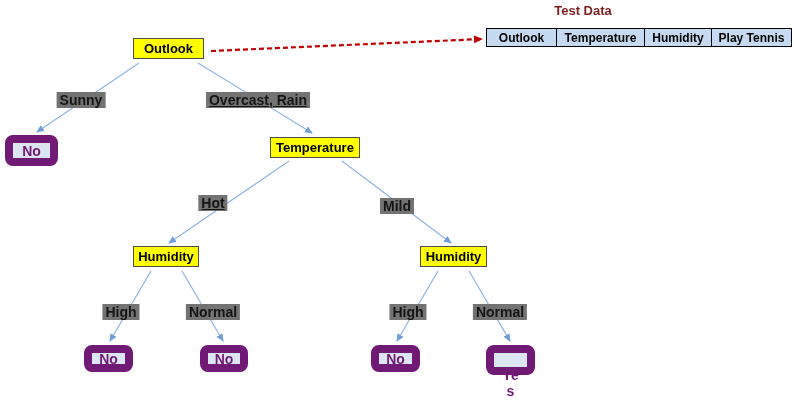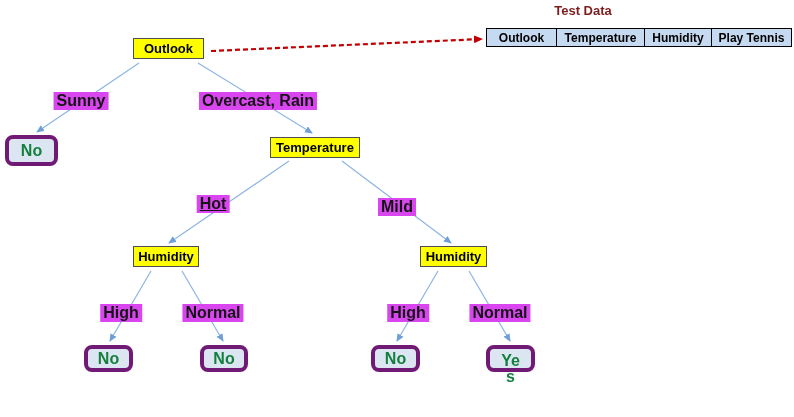--- a/index.html
+++ b/index.html
@@ -12,33 +12,33 @@
 
   
   .dnode {
     position:absolute; background:#ffff00; border:1.6px solid #4d4d4d;
     color:#000; font-weight:bold; font-size:13px;
     display:flex; align-items:center; justify-content:center; white-space:nowrap;
   }
 
   
   .leaf {
-    position:absolute; background:#dce6f2; border:4px solid #701a75; border-radius:8px;
-    color:#15803d; font-weight:bold; font-size:16px;
+    position:absolute; background:#dce6f2; border:8px solid #701a75; border-radius:8px;
+    color:#701a75; font-weight:bold; font-size:14px;
     display:flex; align-items:center; justify-content:center; overflow:visible;
   }
-  .leaf-yes { align-items:flex-start; padding-top:4px; }
+  .leaf-yes { align-items:flex-start; padding-top:14px; }
   .leaf-yes .wrap {
     display:block; width:20px; word-break:break-all; line-height:16px; text-align:center;
   }
 
   
   .blabel {
     position:absolute; transform:translateX(-50%);
-    background:#d946ef; color:#141414; font-weight:bold; font-size:16px;
+    background:#737373; color:#141414; font-weight:bold; font-size:14px;
     padding:0 3px; white-space:nowrap;
   }
 
   
   .tbl-title {
     position:absolute; left:583px; top:3px; transform:translateX(-50%);
     font-weight:bold; font-size:13px; color:#7f1d1d;
   }
   table.test {
     position:absolute; left:486px; top:28px;
@@ -93,21 +93,21 @@
 
   <div class="dnode" style="left:133px; top:246px; width:66px; height:21px;">
     <span>Humidity</span>
   </div>
 
   <div class="dnode" style="left:420px; top:246px; width:67px; height:21px;">
     <span>Humidity</span>
   </div>
 
   <div class="blabel" style="left:81px; top:92px;">Sunny</div>
-  <div class="blabel" style="left:258px; top:92px;">Overcast, Rain</div>
+  <div class="blabel" style="left:258px; top:92px;text-decoration:underline;">Overcast, Rain</div>
   <div class="blabel" style="left:213px; top:195px;text-decoration:underline;">Hot</div>
   <div class="blabel" style="left:397px; top:198px;">Mild</div>
   <div class="blabel" style="left:121px; top:304px;">High</div>
   <div class="blabel" style="left:213px; top:304px;">Normal</div>
   <div class="blabel" style="left:408px; top:304px;">High</div>
   <div class="blabel" style="left:500px; top:304px;">Normal</div>
 
   <div class="leaf" style="left:5px; top:135px; width:53px; height:31px;">
     <span>No</span>
   </div>

